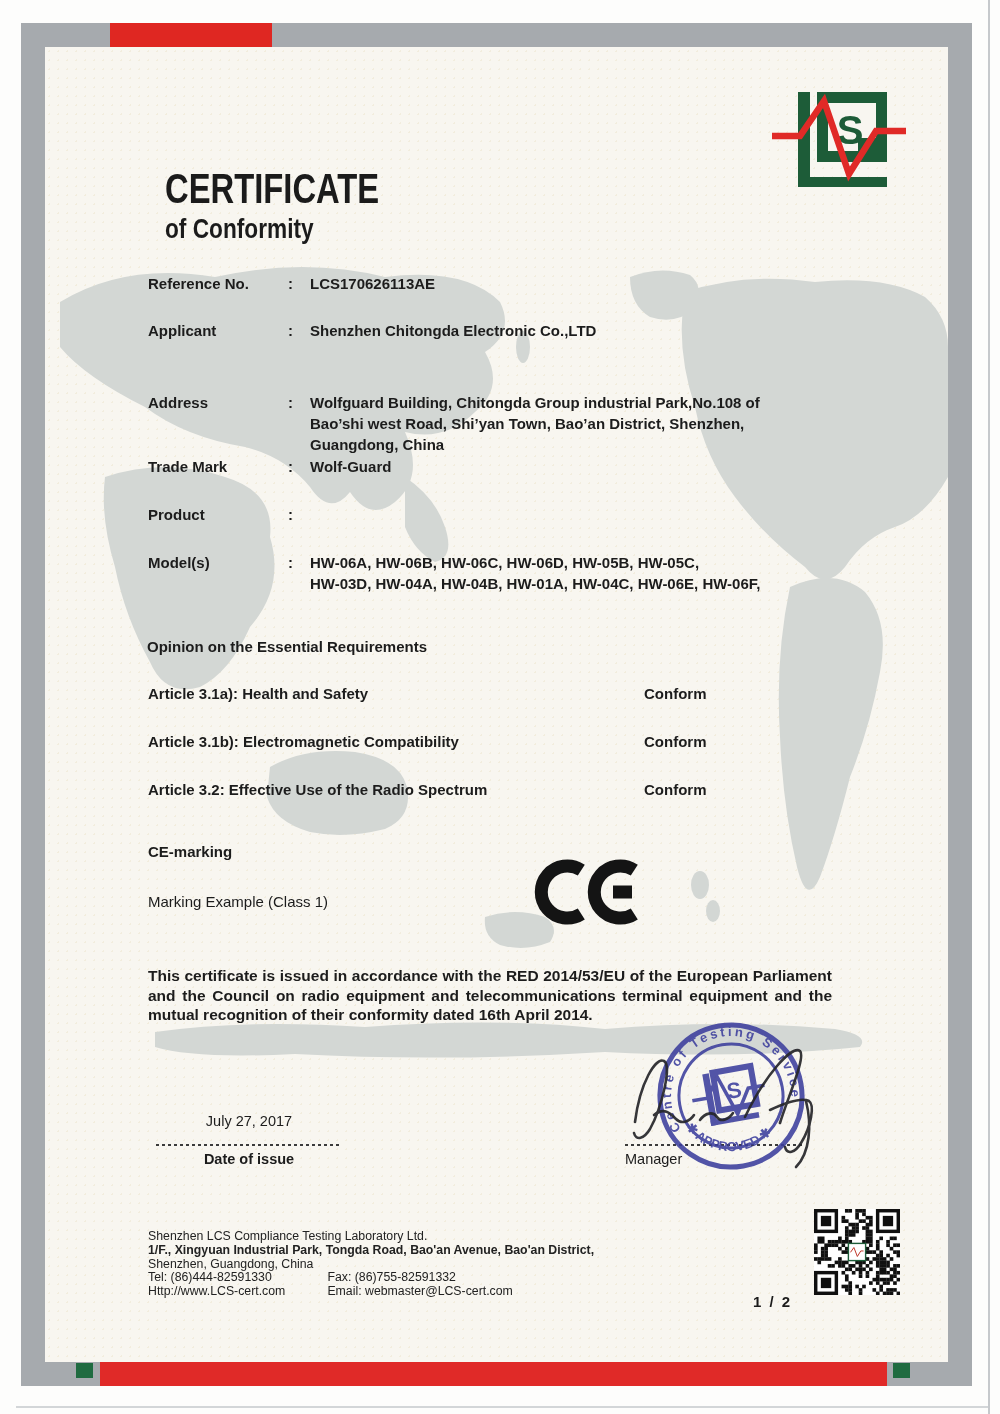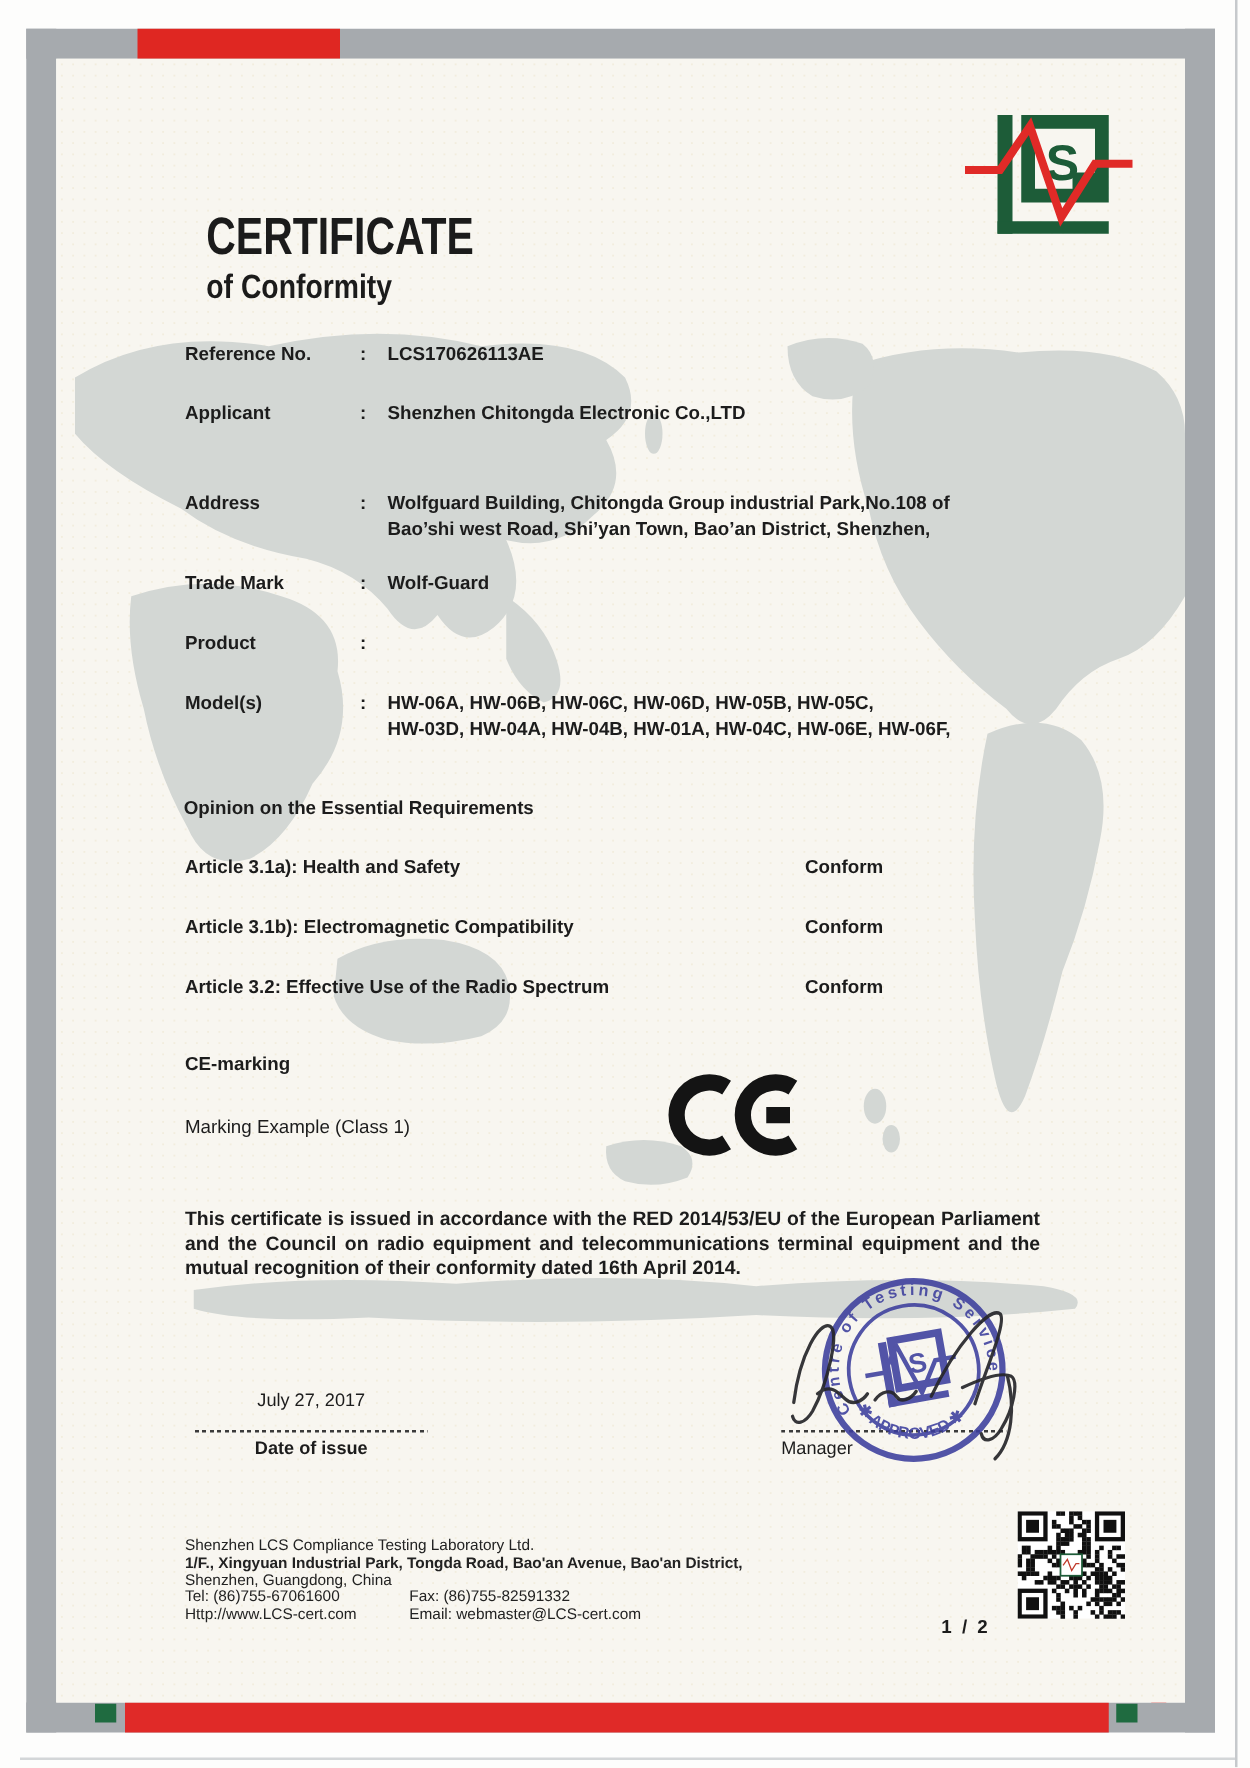--- a/index.html
+++ b/index.html
@@ -118,20 +118,21 @@
     <div class="frow" style="top:226px;">
       <span class="flabel">Reference No.</span><span class="fcolon">:</span><span class="fvalue"><div>LCS170626113AE</div></span>
     </div>
     <div class="frow" style="top:273px;">
       <span class="flabel">Applicant</span><span class="fcolon">:</span><span class="fvalue"><div>Shenzhen Chitongda Electronic Co.,LTD</div></span>
     </div>
     <div class="frow" style="top:321px;margin-top:24px;">
       <span class="flabel">Address</span><span class="fcolon">:</span><span class="fvalue">
         <div>Wolfguard Building, Chitongda Group industrial Park,No.108 of</div>
         <div>Bao’shi west Road, Shi’yan Town, Bao’an District, Shenzhen,</div>
+        <div>Guangdong, China</div>
       </span>
     </div>
     <div class="frow" style="top:409px;">
       <span class="flabel">Trade Mark</span><span class="fcolon">:</span><span class="fvalue"><div>Wolf-Guard</div></span>
     </div>
     <div class="frow" style="top:457px;">
       <span class="flabel">Product</span><span class="fcolon">:</span>
     </div>
     <div class="frow" style="top:505px;">
       <span class="flabel">Model(s)</span><span class="fcolon">:</span><span class="fvalue">
@@ -207,21 +208,21 @@
         <path d="M150,73 C165,66 181,60 189,64 C195,68 191,90 181,106 C175,116 167,118 165,110"></path>
         <path d="M186,64 C192,88 190,116 176,130"></path>
       </g>
     </svg>
 
     <div class="footer">
       <div>Shenzhen LCS Compliance Testing Laboratory Ltd.</div>
       <div class="bold">1/F., Xingyuan Industrial Park, Tongda Road, Bao'an Avenue, Bao'an District,</div>
       <div>Shenzhen, Guangdong, China</div>
       <div>
-        <span class="fcol">Tel: (86)755-67061600</span>
+        <span class="fcol">Tel: (86)444-82591330</span>
         <span>Fax: (86)755-82591332</span>
       </div>
       <div>
         <span class="fcol">Http://www.LCS-cert.com</span>
         <span>Email: webmaster@LCS-cert.com</span>
       </div>
     </div>
 
     <svg id="qr" class="layer" style="left:769px;top:1162px;" width="86" height="86" viewBox="0 0 86 86">
       <rect x="0" y="0" width="86" height="86" fill="#ffffff"></rect>

